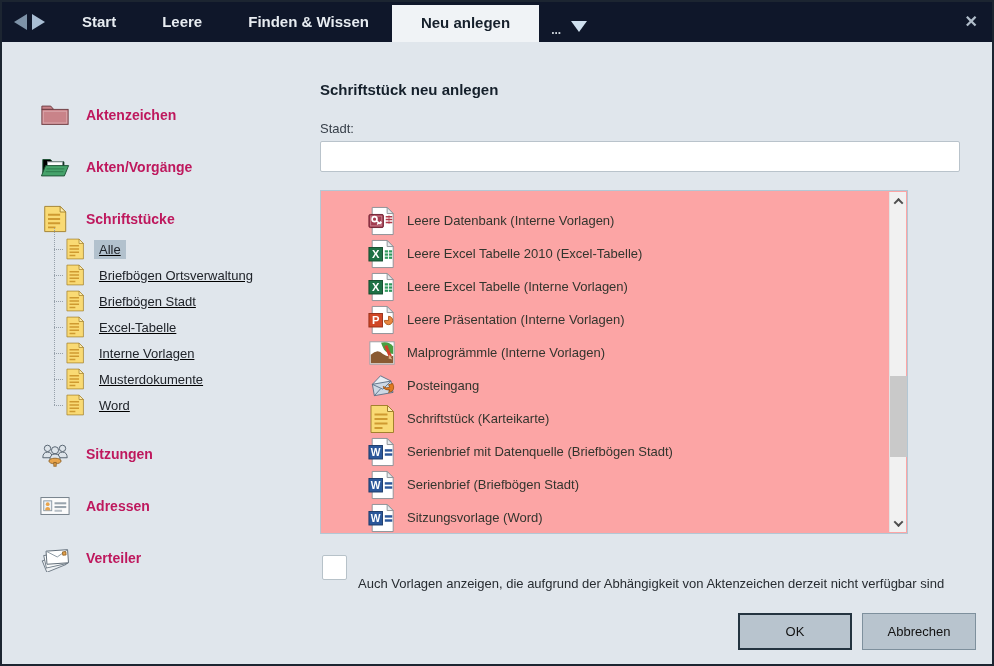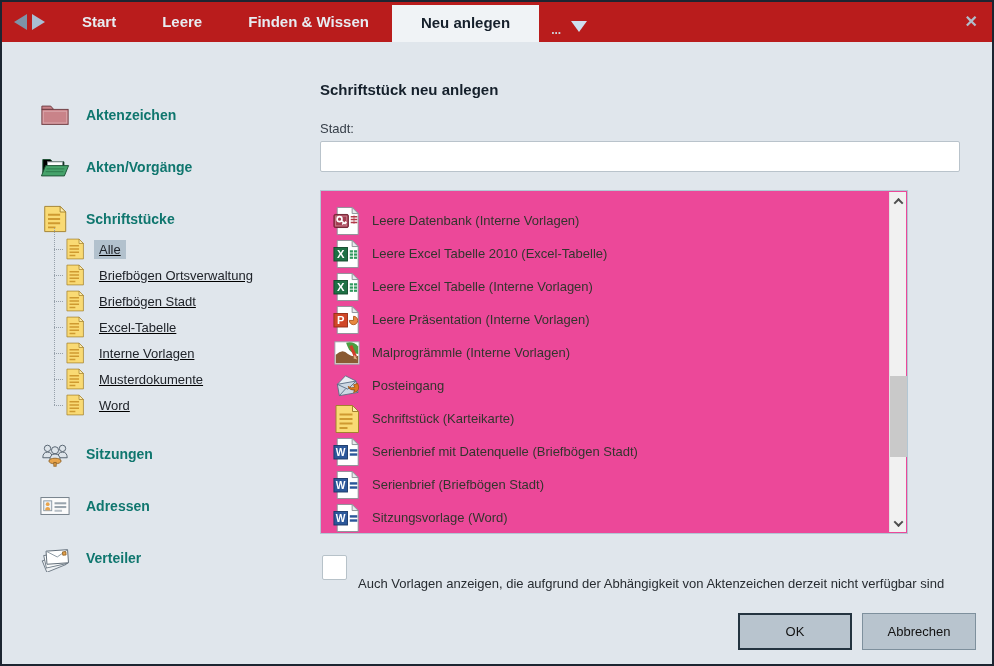--- a/index.html
+++ b/index.html
@@ -5,60 +5,60 @@
   * { margin:0; padding:0; box-sizing:border-box; }
   html,body { background:#cfd6dd; }
   .window {
     position:relative; width:994px; height:666px;
     background:#e0e6ec; border:2px solid #1c2531; overflow:hidden;
     font-family:"Liberation Sans", sans-serif;
   }
   
   .tabbar {
     position:absolute; left:0; top:0; right:0; height:40px;
-    background:#b91c1c; display:flex; align-items:center;
+    background:#0f172a; display:flex; align-items:center;
   }
   .navs { display:flex; align-items:center; gap:5px; margin:0 14px 0 12px; }
   .nav-arrow { width:0; height:0; border-style:solid; cursor:pointer; }
   .nav-arrow.left  { border-width:8px 13px 8px 0; border-color:transparent #7e93a8 transparent transparent; }
   .nav-arrow.right { border-width:8px 0 8px 13px; border-color:transparent transparent transparent #a9bed4; }
   .tab {
     padding:0 23px; height:40px; line-height:40px;
     font-size:15px; font-weight:bold; color:#e7ecf1; cursor:pointer; white-space:nowrap;
   }
   .tab.active {
     background:#f0f3f6; color:#16202c; margin-top:3px; height:37px; line-height:35px; padding:0 29px;
   }
   .overflow { display:flex; align-items:flex-end; gap:10px; margin-left:12px; height:40px; padding-bottom:7px; cursor:pointer; }
   .overflow-label { color:#cdd4db; font-size:12px; font-weight:bold; line-height:10px; }
   .dd-triangle { width:0; height:0; border-left:8px solid transparent; border-right:8px solid transparent; border-top:11px solid #cfe0ef; margin-bottom:3px; }
   .tab-spacer { flex:1; }
   .close-btn { color:#b0bdca; font-size:16px; font-weight:bold; margin-right:14px; cursor:pointer; line-height:16px; }
   
   .sb-item { position:absolute; left:38px; display:flex; align-items:center; gap:16px; height:30px; cursor:pointer; }
   .sb-icon { width:30px; height:28px; flex:0 0 30px; }
-  .sb-label { font-size:14px; font-weight:bold; color:#0f766e; white-space:nowrap; }
+  .sb-label { font-size:14px; font-weight:bold; color:#be185d; white-space:nowrap; }
   .tree-vline { position:absolute; left:52px; top:226px; height:177px; border-left:1px dotted #96a0aa; }
   .tree { position:absolute; left:62px; top:234px;text-decoration:underline; }
   .tree-child { position:relative; height:26px; display:flex; align-items:center; gap:8px; cursor:pointer; }
   .tree-child::before { content:""; position:absolute; left:-10px; top:13px; width:9px; border-top:1px dotted #96a0aa; }
   .tc-icon { width:22px; height:22px; flex:0 0 22px; }
   .tc-label { font-size:13px; color:#20242a; white-space:nowrap; padding:2px 5px; }
   .tc-label.selected { background:#b2c1cd; }
   
   .main-title { position:absolute; left:318px; top:79px; font-size:15px; font-weight:bold; color:#15202b; }
   .search-label { position:absolute; left:318px; top:119px; font-size:13px; color:#38404a; }
   .search-input {
     position:absolute; left:318px; top:139px; width:640px; height:31px;
     background:#fff; border:1px solid #b9c3cb; border-radius:2px;
     font-family:"Liberation Sans",sans-serif; font-size:13px; padding:0 8px; color:#222; outline:none;
   }
   .listbox {
     position:absolute; left:318px; top:188px; width:588px; height:344px;
-    background:#ec4899; border:1px solid #b3c7d4;
+    background:#fca5a5; border:1px solid #b3c7d4;padding-left:35px;
   }
   .list-rows { padding:13px 0 0 12px; }
   .list-row { height:33px; display:flex; align-items:center; gap:11px; cursor:pointer; }
   .file-icon { width:28px; height:30px; flex:0 0 28px; }
   .row-label { font-size:13px; color:#33352e; white-space:nowrap; }
   
   .scrollbar { position:absolute; top:1px; right:1px; bottom:1px; width:17px; background:#f1f1f1; border-left:1px solid #e3e3e3; }
   .sb-btn { position:absolute; left:0; width:17px; height:18px; display:flex; align-items:center; justify-content:center; cursor:pointer; }
   .sb-btn.up { top:0; } .sb-btn.down { bottom:0; }
   .chev { width:7px; height:7px; display:block; }

